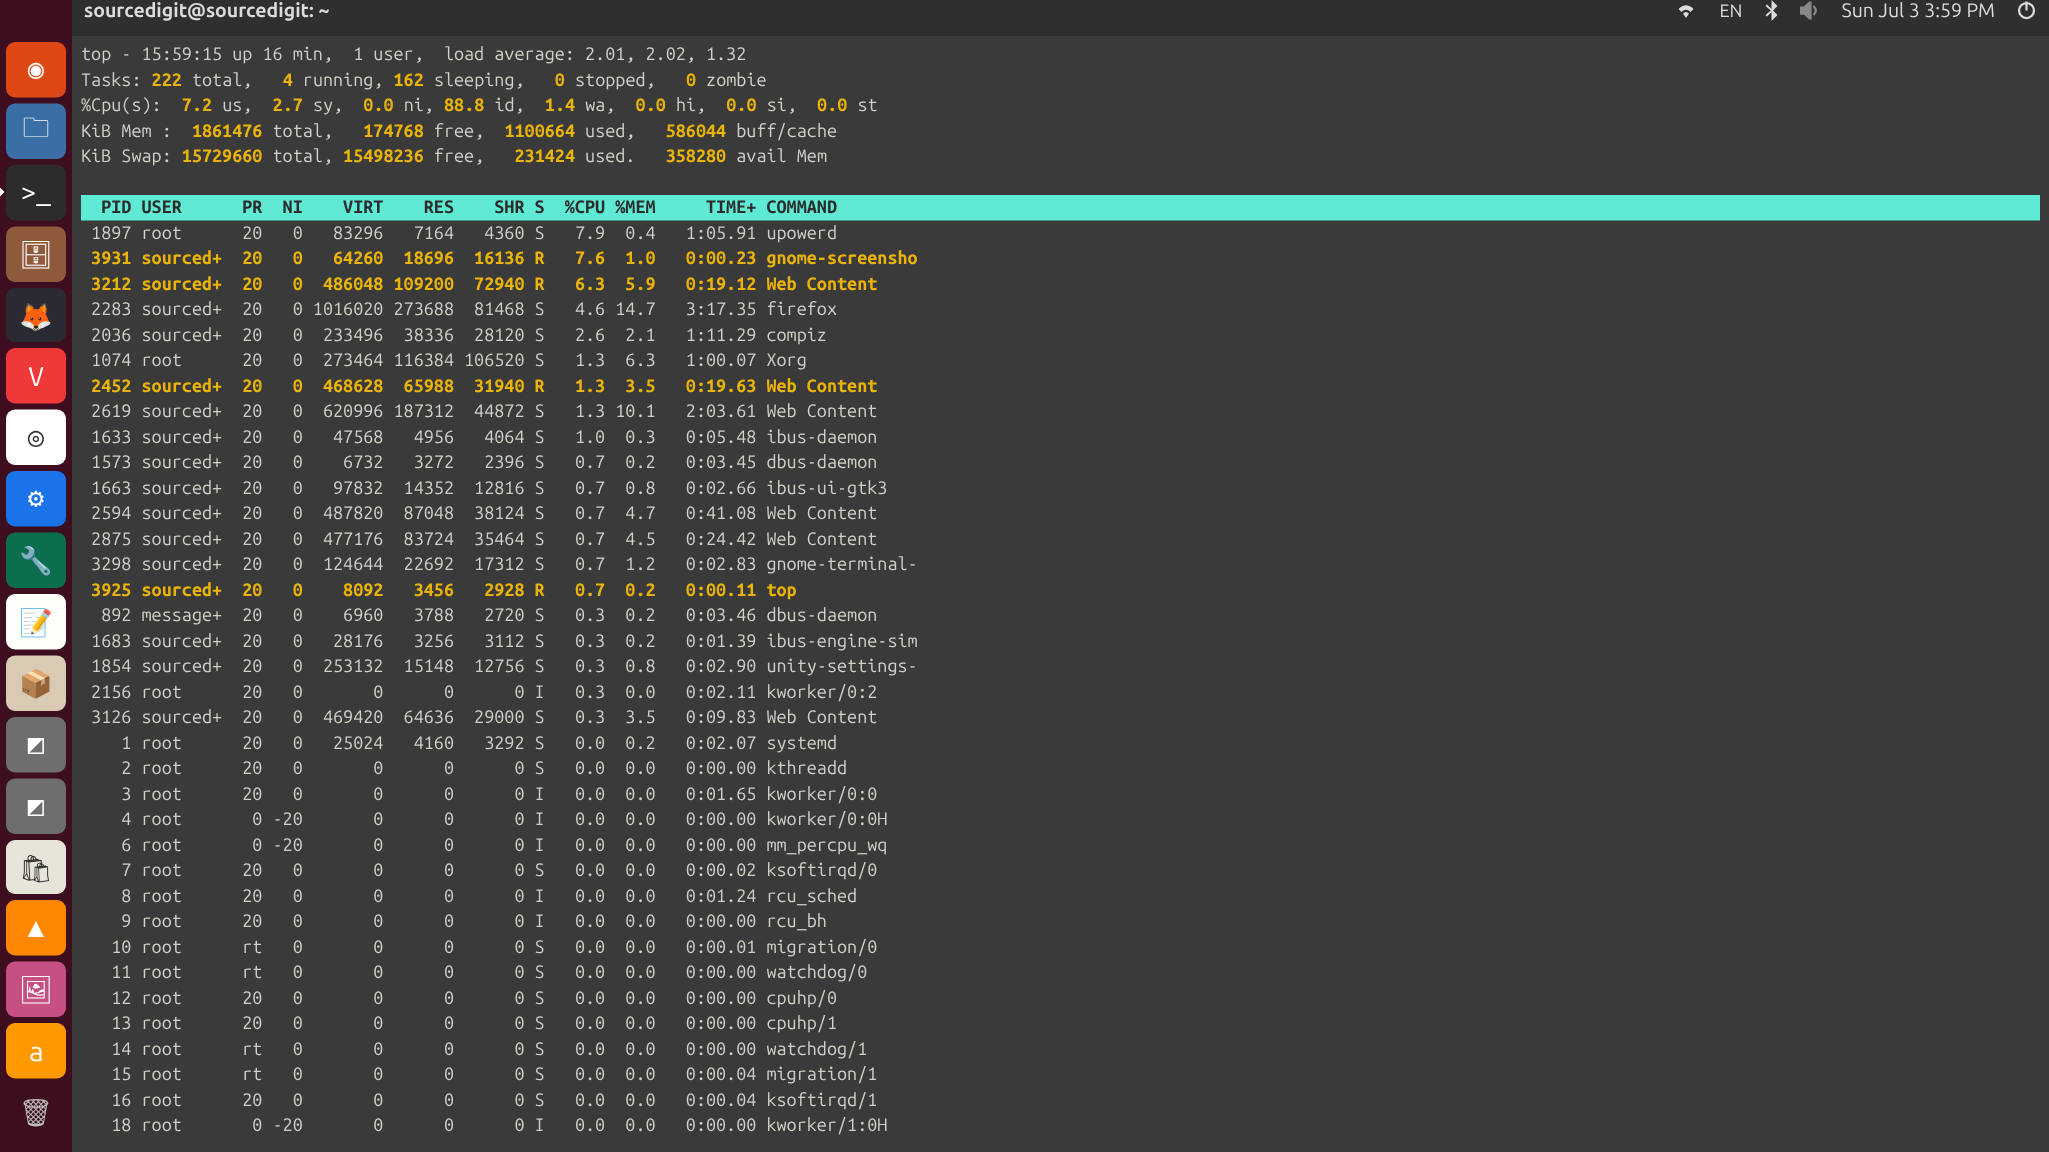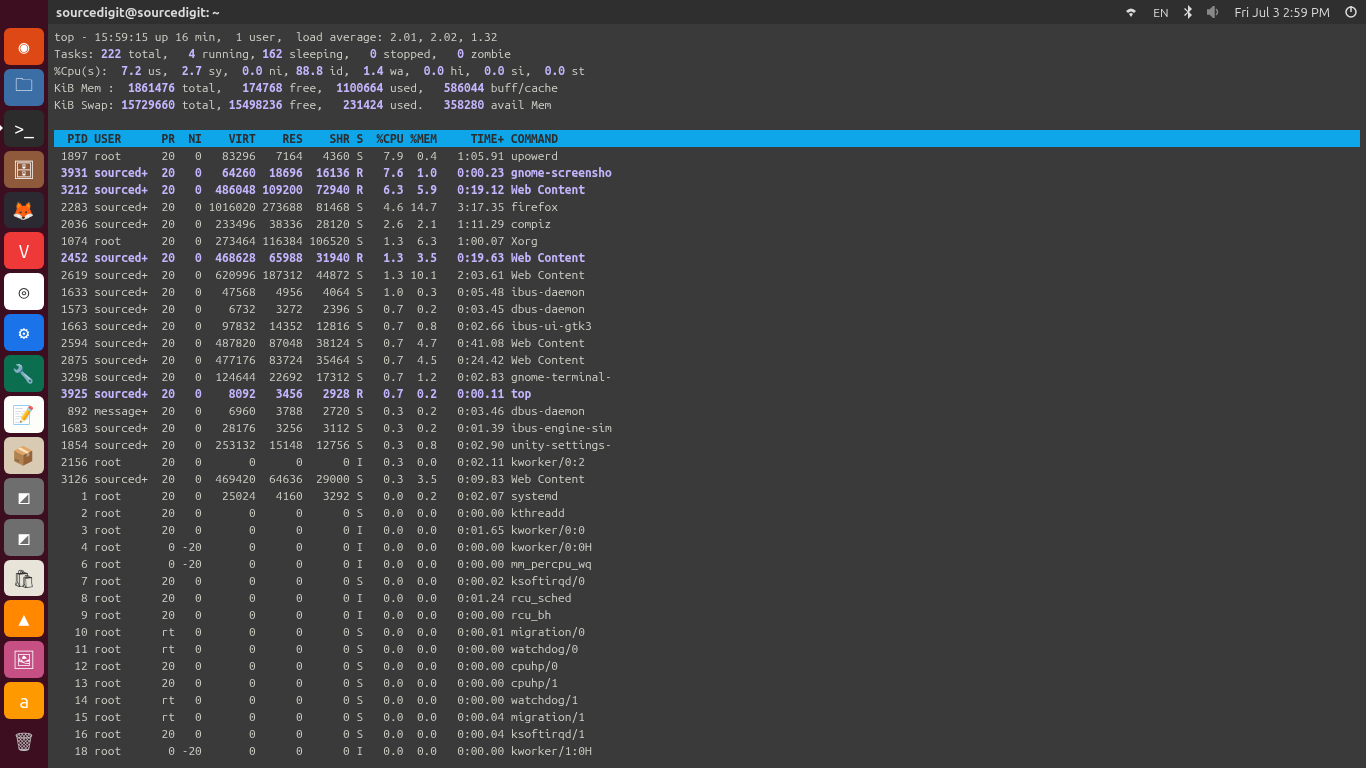--- a/index.html
+++ b/index.html
@@ -5,21 +5,21 @@
   * { margin: 0; padding: 0; box-sizing: border-box; }
   html, body { width: 1366px; height: 768px; overflow: hidden; font-family: "Ubuntu Mono", monospace; background: #2c2c2c; }
   
   
   .menubar {
     position: absolute;
     top: 0; left: 48px; right: 0;
     height: 24px;
     background: #2f2f2f;
     display: flex;
-    align-items: center;
+    align-items: flex-start;
     color: #dcdcdc;
     font-family: "Ubuntu", sans-serif;
     font-size: 13px;
     padding: 0 8px;
   }
   .menubar .title { font-weight: bold; flex: 1; }
   .menubar .indicators { display: flex; align-items: center; gap: 14px; }
   .menubar .indicator-icon { display: inline-flex; align-items: center; }
   
   
@@ -65,23 +65,23 @@
     top: 24px; left: 48px; right: 0; bottom: 0;
     background: #3a3a3a;
     color: #d0d0c8;
     font-family: "Ubuntu Mono", "DejaVu Sans Mono", monospace;
     font-size: 12px;
     line-height: 17px;
     white-space: pre;
     padding: 4px 6px;
     overflow: hidden;
   }
-  .terminal .bold { font-weight: bold; color: #c4b5fd; }
+  .terminal .bold { font-weight: bold; color: #eab308; }
   .terminal .header-row {
-    background: #0ea5e9;
+    background: #5eead4;
     color: #2c2c2c;
     font-weight: bold;
   }
   .row { height: 17px; }
 </style>
 </head>
 <body>
 
 <div class="launcher" id="launcher">
     <div class="launcher-item" style="background: rgb(221, 72, 20); color: rgb(255, 255, 255);">◉</div>
@@ -117,21 +117,21 @@
       <svg width="10" height="14" viewBox="0 0 10 14">
           <path d="M5 0 L9 4 L6 7 L9 10 L5 14 L5 8 L2 11 L1 10 L4.5 7 L1 4 L2 3 L5 6 Z" fill="#dcdcdc"></path>
         </svg>
     </span>
     <span class="indicator-icon">
       <svg width="14" height="12" viewBox="0 0 14 12">
           <path d="M0 4 H3 L7 0 V12 L3 8 H0 Z M9 3 Q12 6 9 9" fill="none" stroke="#888" stroke-width="1.5"></path>
           <path d="M0 4 H3 L7 0 V12 L3 8 H0 Z" fill="#888"></path>
         </svg>
     </span>
-    <span class="indicator-icon" style="font-size:13px">Fri Jul 3  2:59 PM</span>
+    <span class="indicator-icon" style="font-size:13px">Sun Jul 3  3:59 PM</span>
     <span class="indicator-icon">
       <svg width="14" height="14" viewBox="0 0 14 14">
           <circle cx="7" cy="7" r="5" fill="none" stroke="#dcdcdc" stroke-width="1.5"></circle>
           <line x1="7" y1="1" x2="7" y2="7" stroke="#dcdcdc" stroke-width="1.5"></line>
         </svg>
     </span>
   </div>
 </div>
 
 <div class="terminal" id="terminal"><div class="row"><span>top - 15:59:15 up 16 min,  1 user,  load average: 2.01, 2.02, 1.32</span></div><div class="row"><span>Tasks: </span><span class="bold">222</span><span> total,   </span><span class="bold">4</span><span> running, </span><span class="bold">162</span><span> sleeping,   </span><span class="bold">0</span><span> stopped,   </span><span class="bold">0</span><span> zombie</span></div><div class="row"><span>%Cpu(s):  </span><span class="bold">7.2</span><span> us,  </span><span class="bold">2.7</span><span> sy,  </span><span class="bold">0.0</span><span> ni, </span><span class="bold">88.8</span><span> id,  </span><span class="bold">1.4</span><span> wa,  </span><span class="bold">0.0</span><span> hi,  </span><span class="bold">0.0</span><span> si,  </span><span class="bold">0.0</span><span> st</span></div><div class="row"><span>KiB Mem :  </span><span class="bold">1861476</span><span> total,   </span><span class="bold">174768</span><span> free,  </span><span class="bold">1100664</span><span> used,   </span><span class="bold">586044</span><span> buff/cache</span></div><div class="row"><span>KiB Swap: </span><span class="bold">15729660</span><span> total, </span><span class="bold">15498236</span><span> free,   </span><span class="bold">231424</span><span> used.   </span><span class="bold">358280</span><span> avail Mem</span></div><div class="row"> </div><div class="row header-row">  PID USER      PR  NI    VIRT    RES    SHR S  %CPU %MEM     TIME+ COMMAND                                                                          </div><div class="row"> 1897 root      20   0   83296   7164   4360 S   7.9  0.4   1:05.91 upowerd</div><div class="row bold"> 3931 sourced+  20   0   64260  18696  16136 R   7.6  1.0   0:00.23 gnome-screensho</div><div class="row bold"> 3212 sourced+  20   0  486048 109200  72940 R   6.3  5.9   0:19.12 Web Content</div><div class="row"> 2283 sourced+  20   0 1016020 273688  81468 S   4.6 14.7   3:17.35 firefox</div><div class="row"> 2036 sourced+  20   0  233496  38336  28120 S   2.6  2.1   1:11.29 compiz</div><div class="row"> 1074 root      20   0  273464 116384 106520 S   1.3  6.3   1:00.07 Xorg</div><div class="row bold"> 2452 sourced+  20   0  468628  65988  31940 R   1.3  3.5   0:19.63 Web Content</div><div class="row"> 2619 sourced+  20   0  620996 187312  44872 S   1.3 10.1   2:03.61 Web Content</div><div class="row"> 1633 sourced+  20   0   47568   4956   4064 S   1.0  0.3   0:05.48 ibus-daemon</div><div class="row"> 1573 sourced+  20   0    6732   3272   2396 S   0.7  0.2   0:03.45 dbus-daemon</div><div class="row"> 1663 sourced+  20   0   97832  14352  12816 S   0.7  0.8   0:02.66 ibus-ui-gtk3</div><div class="row"> 2594 sourced+  20   0  487820  87048  38124 S   0.7  4.7   0:41.08 Web Content</div><div class="row"> 2875 sourced+  20   0  477176  83724  35464 S   0.7  4.5   0:24.42 Web Content</div><div class="row"> 3298 sourced+  20   0  124644  22692  17312 S   0.7  1.2   0:02.83 gnome-terminal-</div><div class="row bold"> 3925 sourced+  20   0    8092   3456   2928 R   0.7  0.2   0:00.11 top</div><div class="row">  892 message+  20   0    6960   3788   2720 S   0.3  0.2   0:03.46 dbus-daemon</div><div class="row"> 1683 sourced+  20   0   28176   3256   3112 S   0.3  0.2   0:01.39 ibus-engine-sim</div><div class="row"> 1854 sourced+  20   0  253132  15148  12756 S   0.3  0.8   0:02.90 unity-settings-</div><div class="row"> 2156 root      20   0       0      0      0 I   0.3  0.0   0:02.11 kworker/0:2</div><div class="row"> 3126 sourced+  20   0  469420  64636  29000 S   0.3  3.5   0:09.83 Web Content</div><div class="row">    1 root      20   0   25024   4160   3292 S   0.0  0.2   0:02.07 systemd</div><div class="row">    2 root      20   0       0      0      0 S   0.0  0.0   0:00.00 kthreadd</div><div class="row">    3 root      20   0       0      0      0 I   0.0  0.0   0:01.65 kworker/0:0</div><div class="row">    4 root       0 -20       0      0      0 I   0.0  0.0   0:00.00 kworker/0:0H</div><div class="row">    6 root       0 -20       0      0      0 I   0.0  0.0   0:00.00 mm_percpu_wq</div><div class="row">    7 root      20   0       0      0      0 S   0.0  0.0   0:00.02 ksoftirqd/0</div><div class="row">    8 root      20   0       0      0      0 I   0.0  0.0   0:01.24 rcu_sched</div><div class="row">    9 root      20   0       0      0      0 I   0.0  0.0   0:00.00 rcu_bh</div><div class="row">   10 root      rt   0       0      0      0 S   0.0  0.0   0:00.01 migration/0</div><div class="row">   11 root      rt   0       0      0      0 S   0.0  0.0   0:00.00 watchdog/0</div><div class="row">   12 root      20   0       0      0      0 S   0.0  0.0   0:00.00 cpuhp/0</div><div class="row">   13 root      20   0       0      0      0 S   0.0  0.0   0:00.00 cpuhp/1</div><div class="row">   14 root      rt   0       0      0      0 S   0.0  0.0   0:00.00 watchdog/1</div><div class="row">   15 root      rt   0       0      0      0 S   0.0  0.0   0:00.04 migration/1</div><div class="row">   16 root      20   0       0      0      0 S   0.0  0.0   0:00.04 ksoftirqd/1</div><div class="row">   18 root       0 -20       0      0      0 I   0.0  0.0   0:00.00 kworker/1:0H</div></div>

